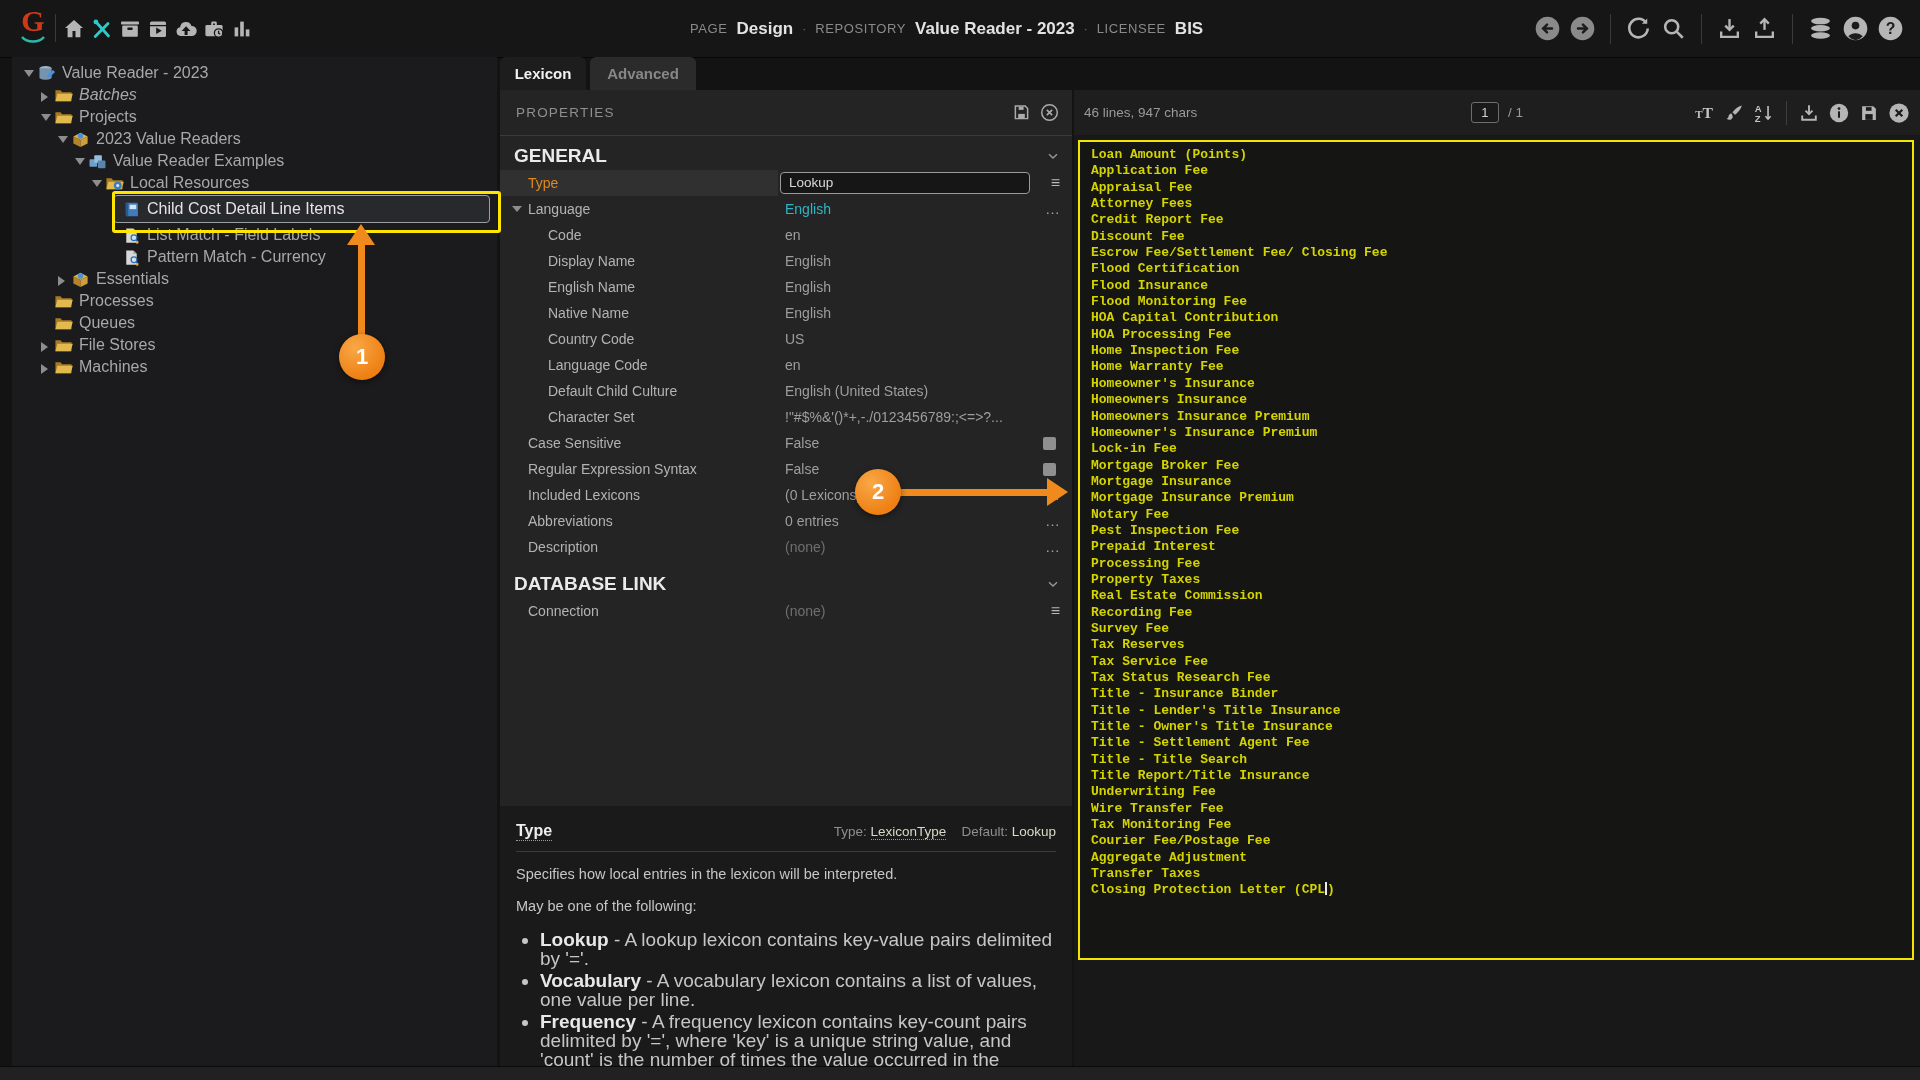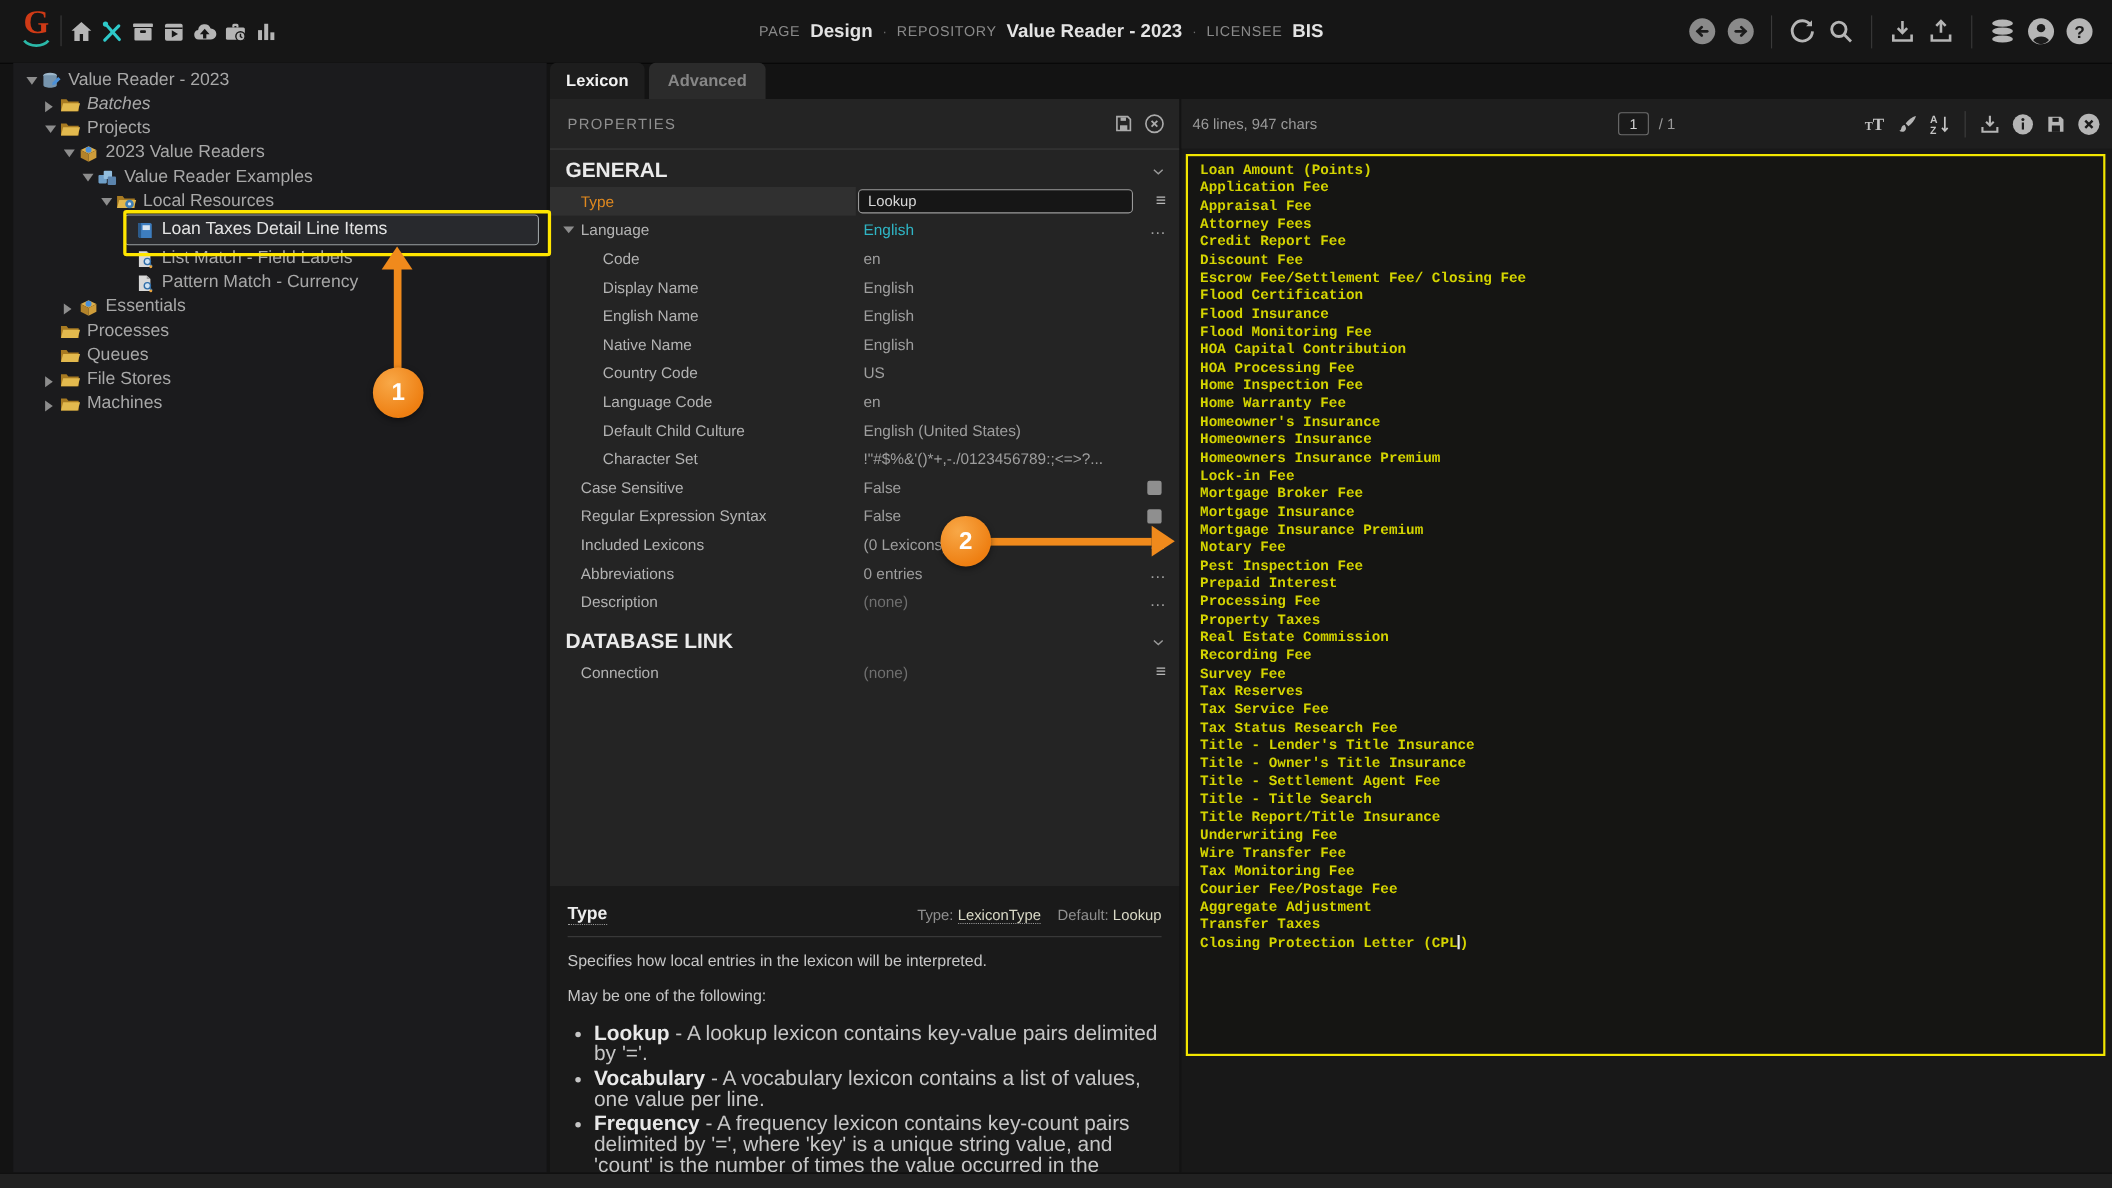--- a/index.html
+++ b/index.html
@@ -344,21 +344,21 @@
       </div>
       <div class="trow selected" style="top: 137px; height: 30px;">
         <div class="selbox"></div>
         <span class="tree-ic" style="left: 110px; top: 5.5px;">
           <svg class="svgic" viewBox="0 0 20 20">
             <path d="M4 2.8h11.2c.9 0 1.6.7 1.6 1.6v12.8H5.6A1.6 1.6 0 0 1 4 15.6Z" fill="#3d7dbf"></path>
             <path d="M4 2.8h2.6v14.4h-1A1.6 1.6 0 0 1 4 15.6Z" fill="#2a5a8c"></path>
             <rect x="8" y="5" width="7" height="4.6" fill="#d9e5f1"></rect>
           </svg>
         </span>
-        <span class="tlabel" style="left: 135px; line-height: 30px;">Loan Taxes Detail Line Items</span>
+        <span class="tlabel" style="left: 135px; line-height: 30px;">Child Cost Detail Line Items</span>
       </div>
       <div class="trow" style="top: 167px; height: 22px;">
         <span class="tree-ic" style="left: 110px; top: 1.5px;">
           <svg class="svgic" viewBox="0 0 20 20">
             <path d="M4.5 2.5h7.5l3.5 3.5v11.5h-11Z" fill="#d8d8d8"></path>
             <path d="M12 2.5l3.5 3.5H12Z" fill="#9f9f9f"></path>
             <circle cx="12.6" cy="12.4" r="3" fill="#cfe2f3" stroke="#2f6da8" stroke-width="1.3"></circle>
             <path d="M14.8 14.6l2.5 2.5" stroke="#2f6da8" stroke-width="1.5"></path>
             <circle cx="15.9" cy="17.3" r="1.4" fill="#e8a33d"></circle>
           </svg>
@@ -644,35 +644,37 @@
         <div class="eline">Flood Certification</div>
         <div class="eline">Flood Insurance</div>
         <div class="eline">Flood Monitoring Fee</div>
         <div class="eline">HOA Capital Contribution</div>
         <div class="eline">HOA Processing Fee</div>
         <div class="eline">Home Inspection Fee</div>
         <div class="eline">Home Warranty Fee</div>
         <div class="eline">Homeowner's Insurance</div>
         <div class="eline">Homeowners Insurance</div>
         <div class="eline">Homeowners Insurance Premium</div>
+        <div class="eline">Homeowner's Insurance Premium</div>
         <div class="eline">Lock-in Fee</div>
         <div class="eline">Mortgage Broker Fee</div>
         <div class="eline">Mortgage Insurance</div>
         <div class="eline">Mortgage Insurance Premium</div>
         <div class="eline">Notary Fee</div>
         <div class="eline">Pest Inspection Fee</div>
         <div class="eline">Prepaid Interest</div>
         <div class="eline">Processing Fee</div>
         <div class="eline">Property Taxes</div>
         <div class="eline">Real Estate Commission</div>
         <div class="eline">Recording Fee</div>
         <div class="eline">Survey Fee</div>
         <div class="eline">Tax Reserves</div>
         <div class="eline">Tax Service Fee</div>
         <div class="eline">Tax Status Research Fee</div>
+        <div class="eline">Title - Insurance Binder</div>
         <div class="eline">Title - Lender's Title Insurance</div>
         <div class="eline">Title - Owner's Title Insurance</div>
         <div class="eline">Title - Settlement Agent Fee</div>
         <div class="eline">Title - Title Search</div>
         <div class="eline">Title Report/Title Insurance</div>
         <div class="eline">Underwriting Fee</div>
         <div class="eline">Wire Transfer Fee</div>
         <div class="eline">Tax Monitoring Fee</div>
         <div class="eline">Courier Fee/Postage Fee</div>
         <div class="eline">Aggregate Adjustment</div>

